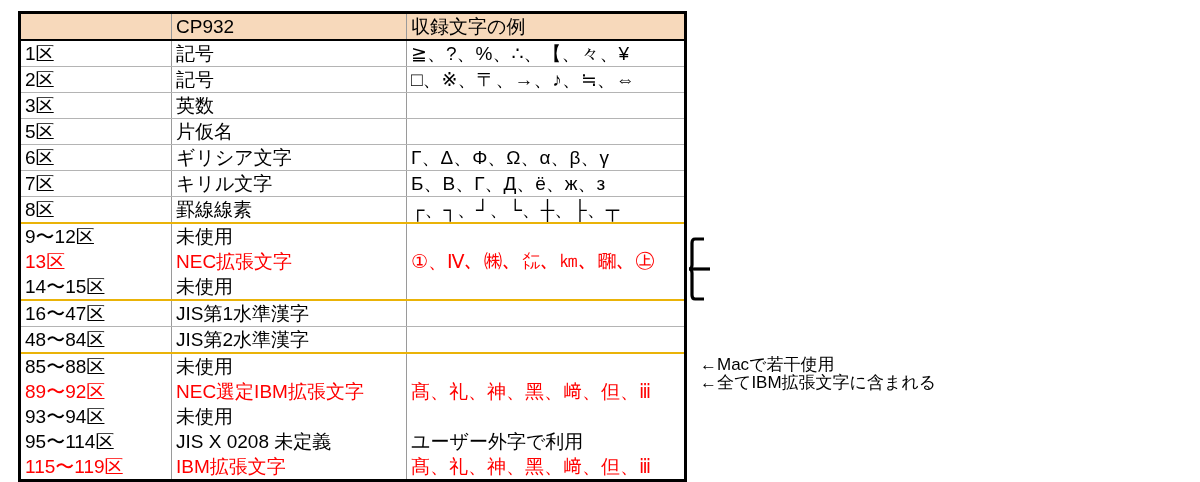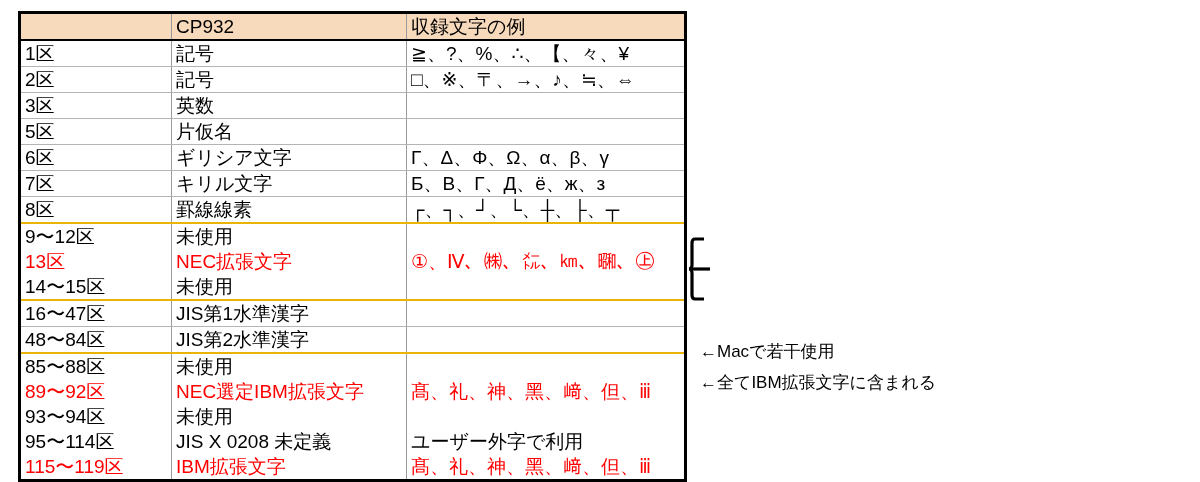--- a/index.html
+++ b/index.html
@@ -94,21 +94,21 @@
   }
   #brace-wrap {
     position: absolute;
     left: 684px;
     top: 236px;
   }
   #note-mac {
     left: 733px;
     top: 256px;
   }
-  #note-mac-slight { left: 700px; top: 340px; }
+  #note-mac-slight { left: 700px; top: 353px; }
   #note-all-ibm    { left: 700px; top: 371px; }
   #note-all-nec    { left: 700px; top: 443px; }
 </style>
 </head>
 <body>
 
 <div id="canvas">
 
   <table id="kuten-table">
     <colgroup>

